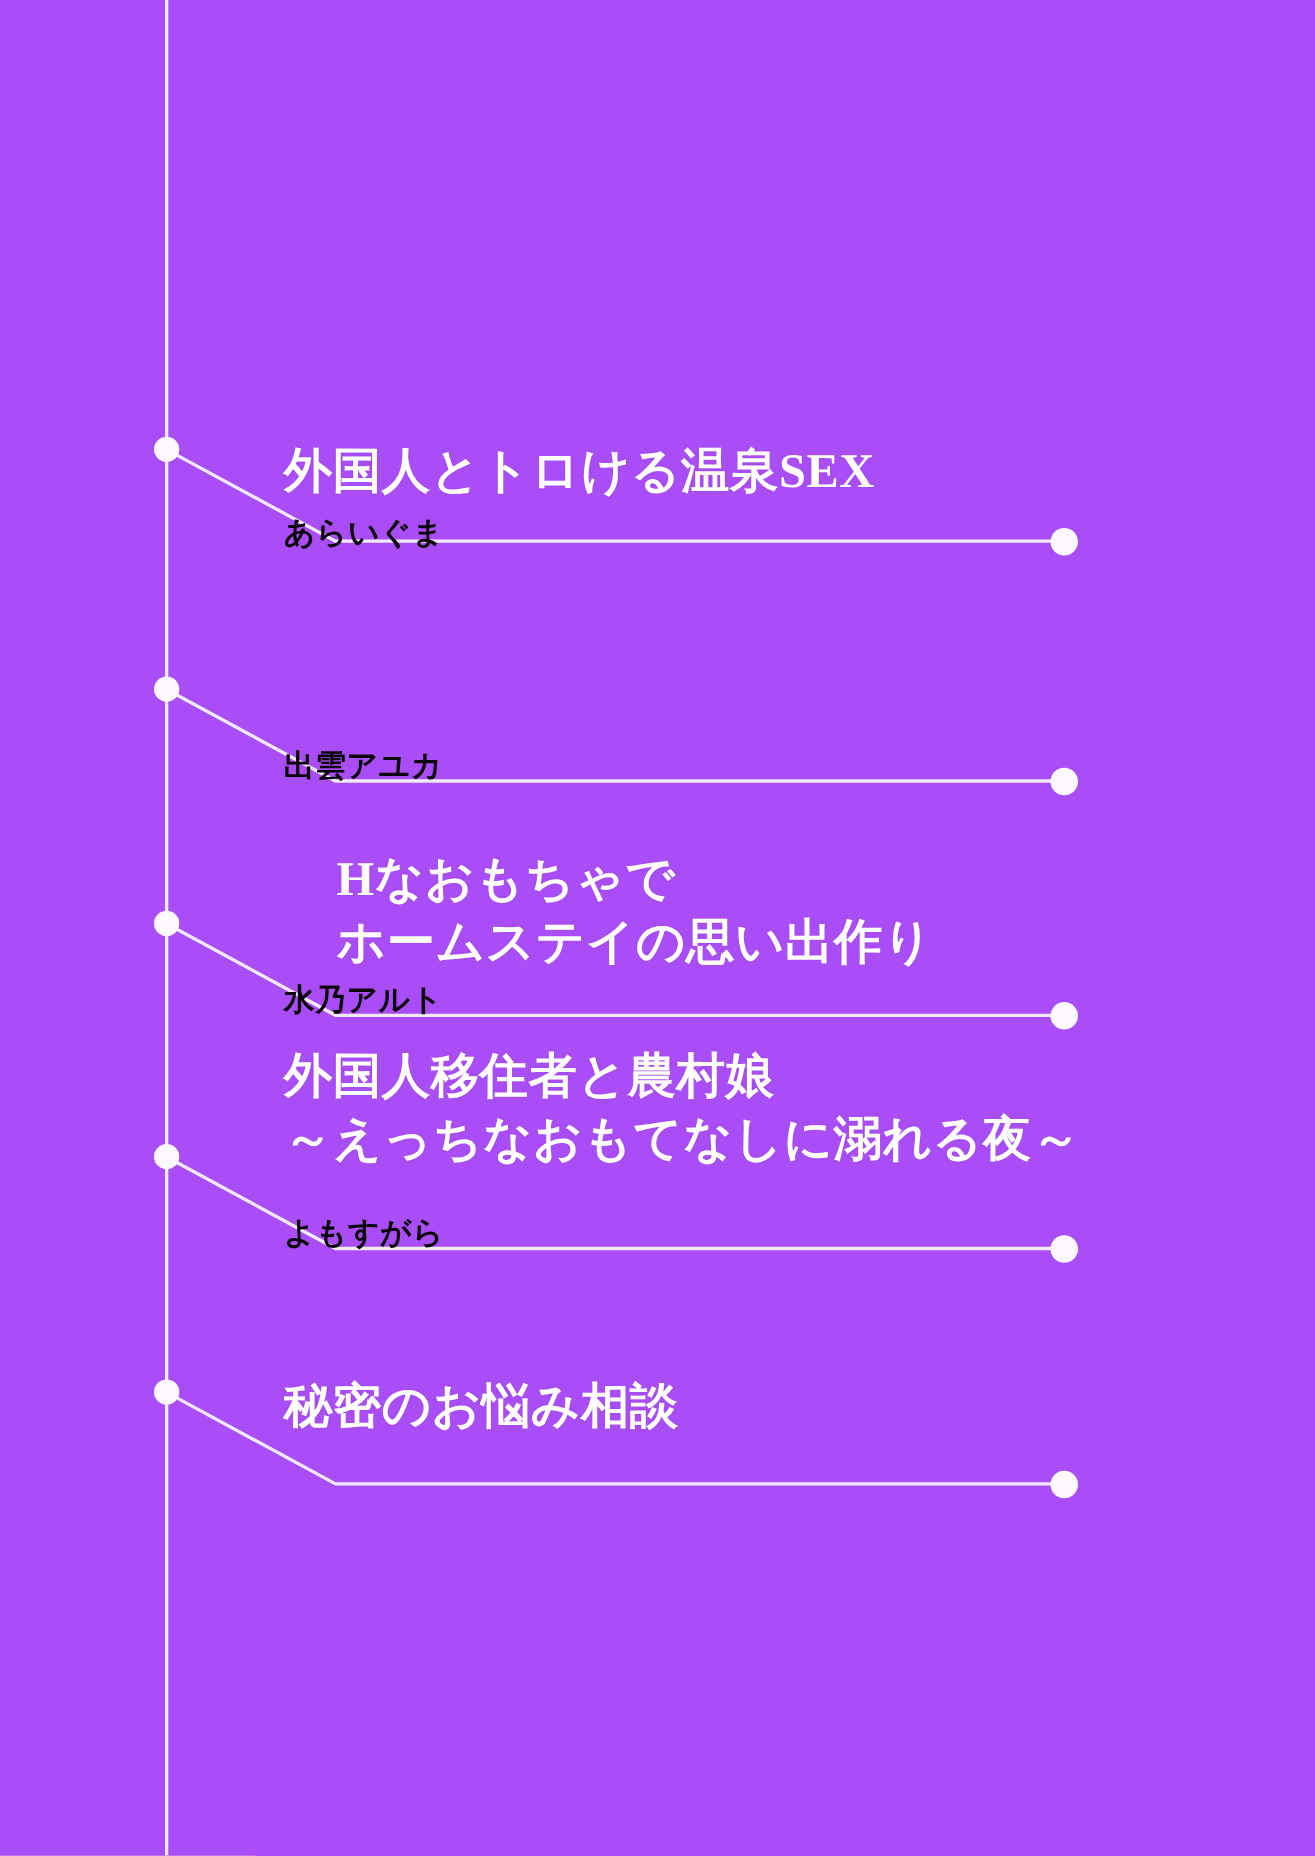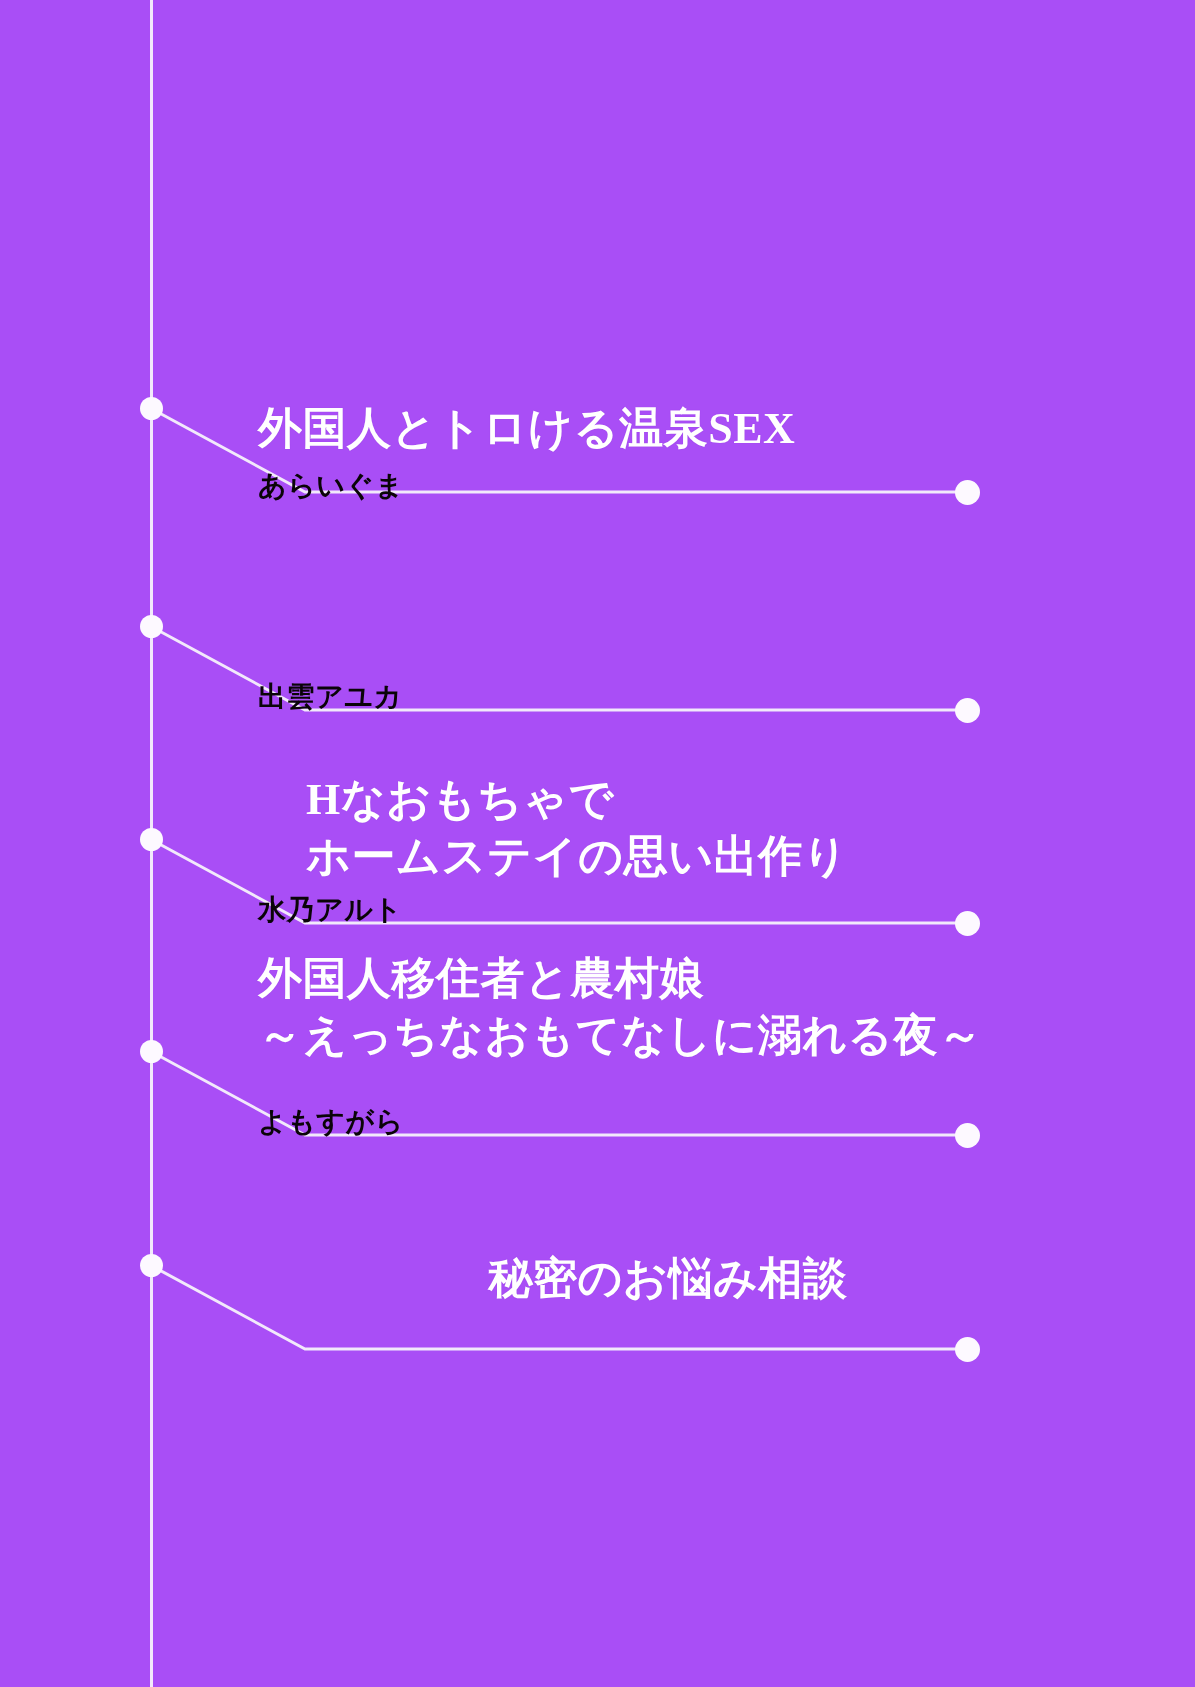--- a/index.html
+++ b/index.html
@@ -138,17 +138,17 @@
   </div>
 
   <div class="entry" style="top:924px;margin-top:26px;">
     <div class="entry-title">外国人移住者と農村娘</div>
     <div class="entry-title">～えっちなおもてなしに溺れる夜～</div>
   </div>
   <div class="entry" style="top:1104px;">
     <div class="entry-author">よもすがら</div>
   </div>
 
-  <div class="entry" style="top:1250px;text-align:center;">
+  <div class="entry" style="top:1250px;">
     <div class="entry-title">秘密のお悩み相談</div>
   </div>
 
 </div>
 
 </body></html>

